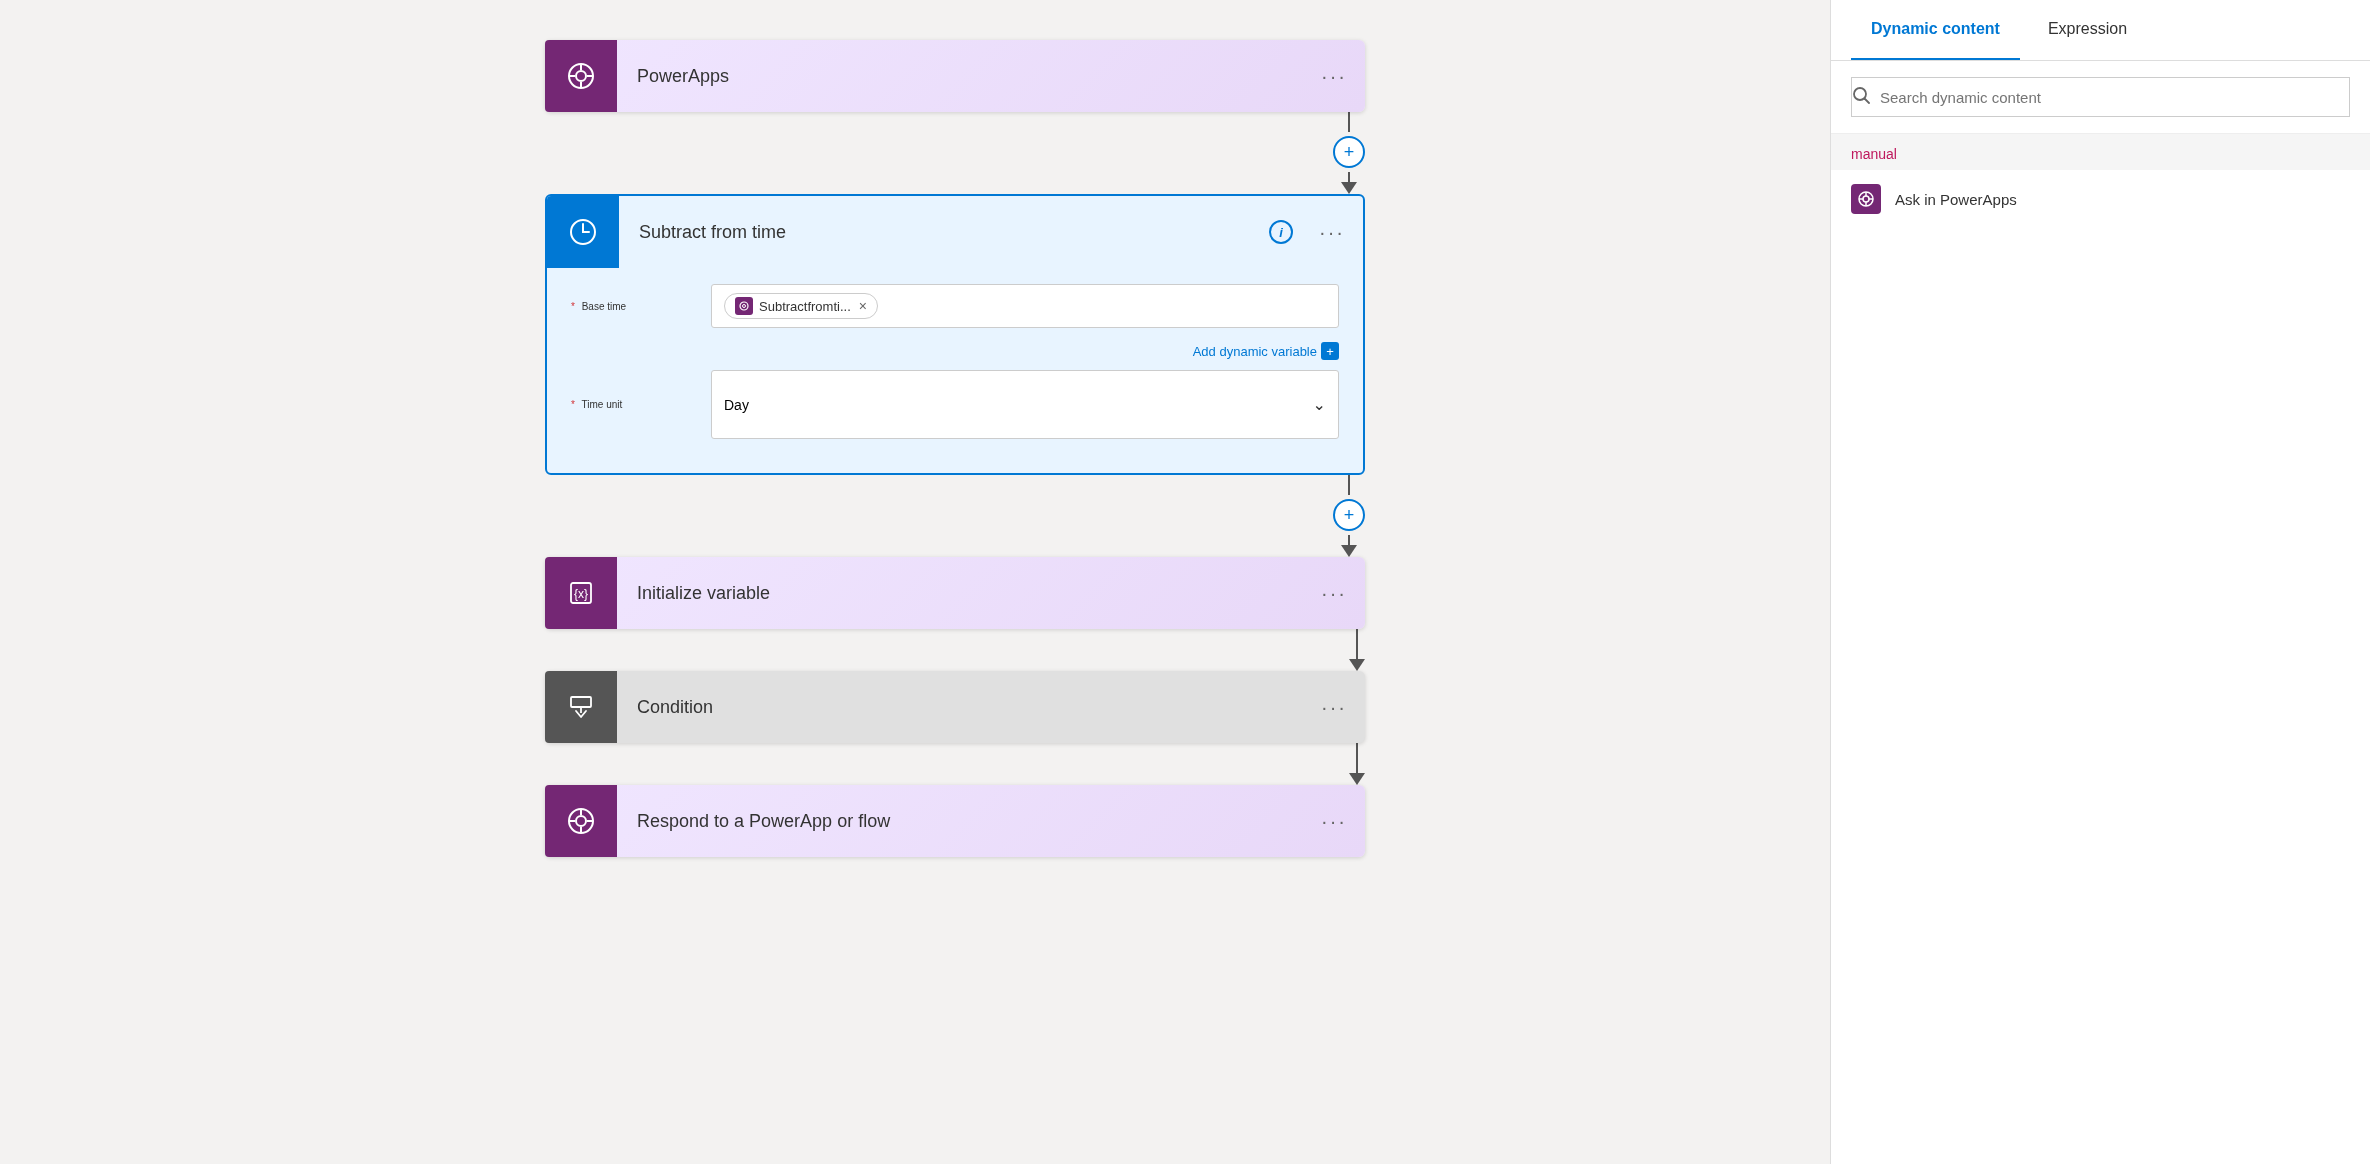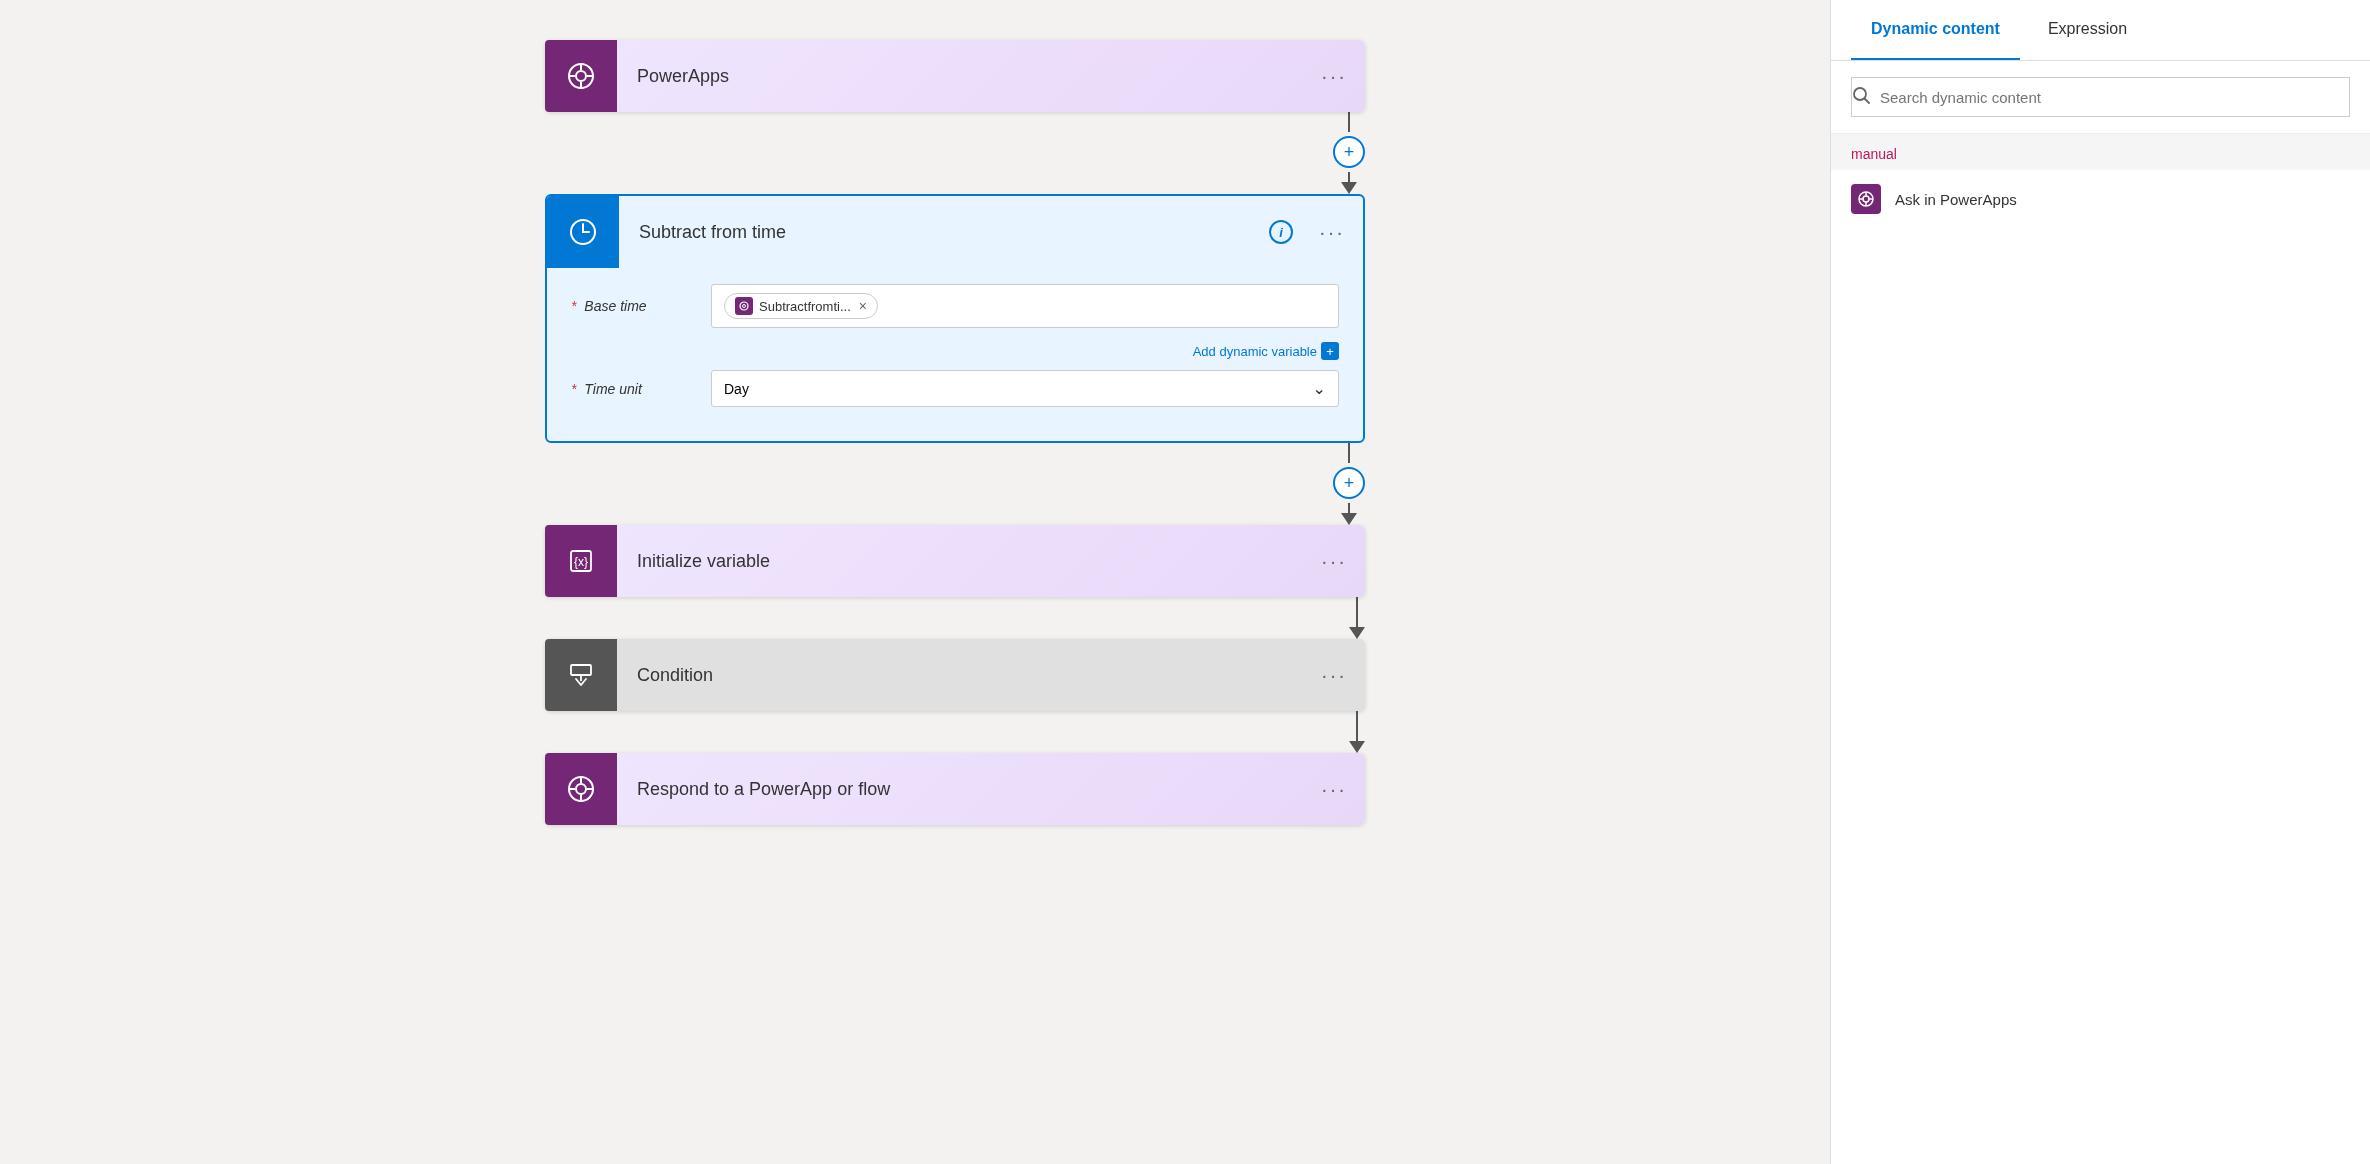--- a/index.html
+++ b/index.html
@@ -166,23 +166,22 @@
     }
 
     .field-row {
       display: flex;
       align-items: center;
       margin-bottom: 14px;
     }
 
     .field-label {
       width: 140px;
-      font-size: 14px;
+      font-size: 10px;
       color: #333;
-      font-style: italic;
     }
 
     .field-label .required {
       color: #d13438;
       margin-right: 4px;
     }
 
     .field-input {
       flex: 1;
       border: 1px solid #ccc;
@@ -257,21 +256,21 @@
       display: flex;
       align-items: center;
       justify-content: center;
       font-size: 13px;
     }
 
     .select-field {
       flex: 1;
       border: 1px solid #ccc;
       border-radius: 3px;
-      padding: 8px 12px;
+      padding: 24px 12px;
       font-size: 14px;
       background: white;
       display: flex;
       align-items: center;
       justify-content: space-between;
       cursor: pointer;
     }
 
     .info-icon {
       width: 24px;

